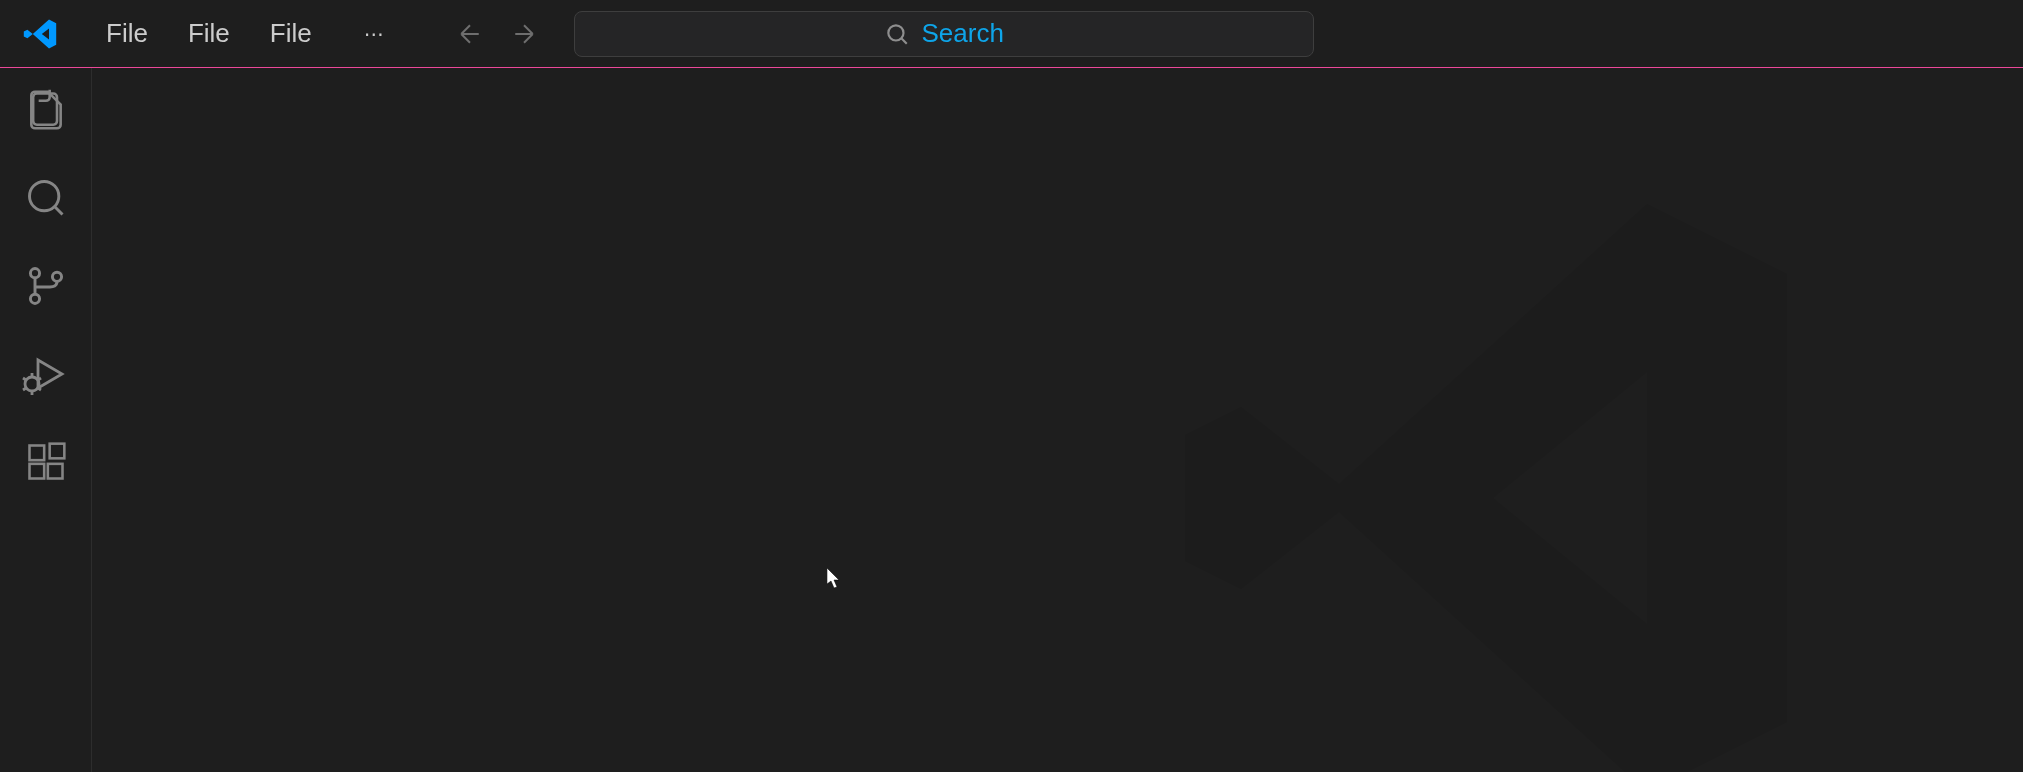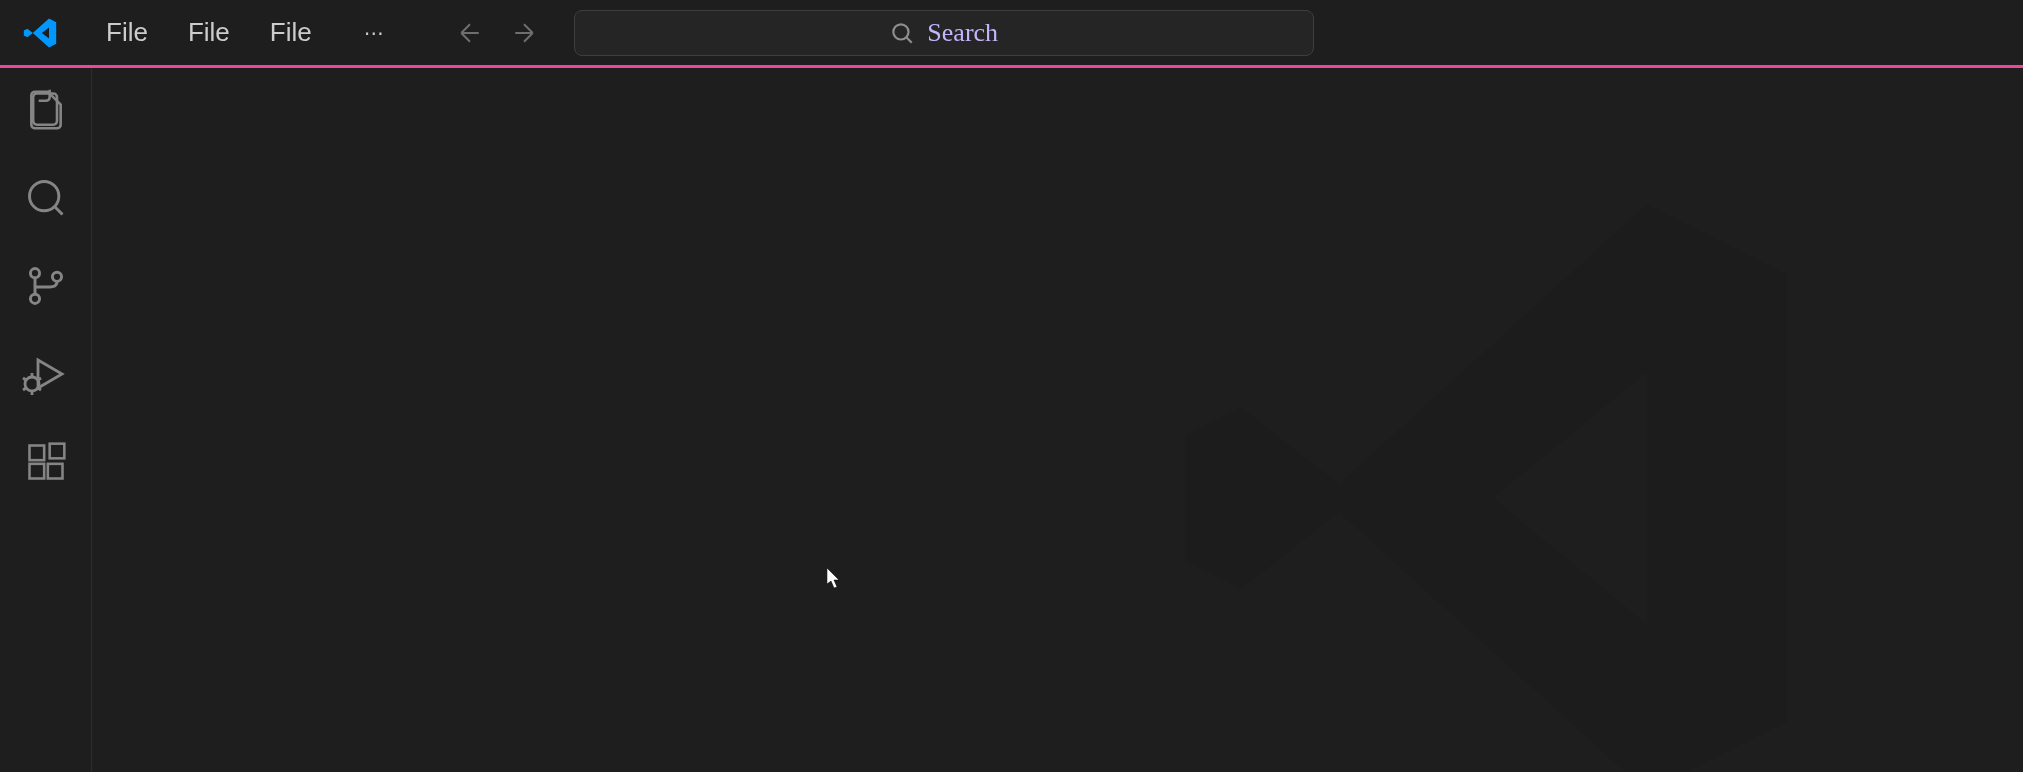--- a/index.html
+++ b/index.html
@@ -15,21 +15,21 @@
       font-family: -apple-system, BlinkMacSystemFont, "Segoe UI", sans-serif;
       overflow: hidden;
       position: relative;
     }
     
     .titlebar {
       height: 68px;
       background: #1e1e1e;
       display: flex;
       align-items: center;
-      border-bottom: 3px solid #ec4899;
+      border-bottom: 1px solid #ec4899;
       position: relative;
     }
     
     .vscode-logo {
       width: 36px;
       height: 36px;
       margin-left: 22px;
       margin-right: 28px;
     }
     
@@ -89,23 +89,22 @@
       cursor: text;
     }
     
     .search-icon {
       width: 26px;
       height: 26px;
       margin-right: 12px;
     }
     
     .search-placeholder {
-      color: #c4b5fd;
+      color: #0ea5e9;
       font-size: 26px;
-      font-family: Liberation Serif, serif;
     }
     
     .main-area {
       display: flex;
       height: calc(100% - 68px);
     }
     
     .activity-bar {
       width: 92px;
       background: #1e1e1e;

